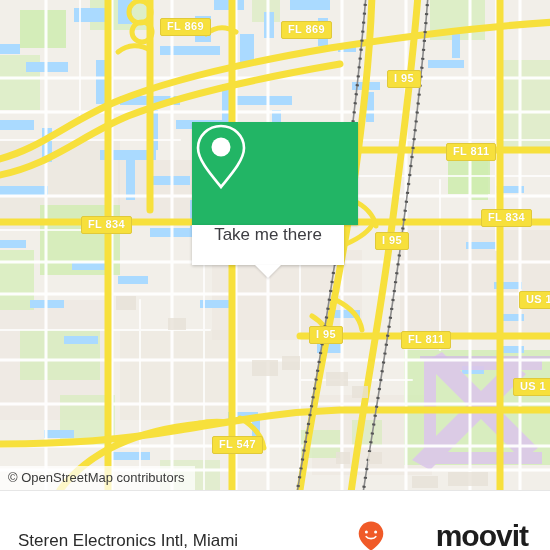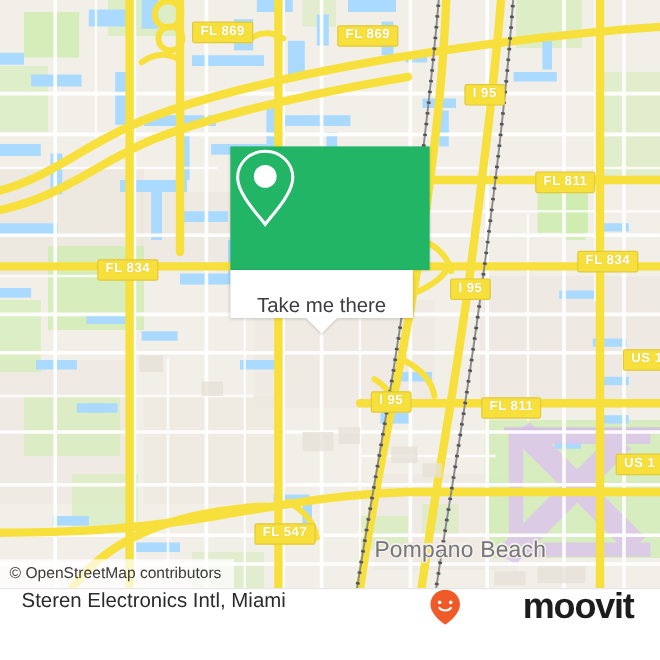--- a/index.html
+++ b/index.html
@@ -49,21 +49,21 @@
   .callout-top{
     width:166px;height:103px;
     background:#22b565;
     display:flex;align-items:center;justify-content:center;
     box-shadow:0 1px 2px rgba(0,0,0,.18);
   }
   .callout-btn{
     position:relative;
     width:152px;height:40px;
     background:#ffffff;
-    display:flex;align-items:flex-end;justify-content:center;
+    display:flex;align-items:flex-start;justify-content:center;
     color:#3d3d42;
     font-size:17px;
     box-shadow:0 1px 3px rgba(0,0,0,.22);
   }
   .callout-tail{
     position:absolute;left:50%;bottom:-13px;margin-left:-13px;
     width:0;height:0;
     border-left:13px solid transparent;
     border-right:13px solid transparent;
     border-top:13px solid #ffffff;
@@ -79,21 +79,21 @@
     color:#3a3a3a;
     font-size:13px;
     white-space:nowrap;
   }
 
   
   .footer{
     position:absolute;left:0;top:490px;width:550px;height:60px;
     background:#ffffff;
     border-top:1px solid #e6e6e6;
-    display:flex;align-items:flex-start;justify-content:space-between;
+    display:flex;align-items:flex-end;justify-content:space-between;
   }
   .footer-title{
     padding-left:18px;
     font-size:17px;color:#2b2b2b;white-space:nowrap;
   }
   .brand{display:flex;align-items:center;padding-right:22px;}
   .brand-pin{width:26px;height:30px;margin-right:4px;}
   .brand-word{
     font-size:30px;font-weight:bold;color:#1d1d1d;letter-spacing:-1px;line-height:30px;margin-left:48px;
   }
@@ -314,21 +314,20 @@
     <div class="shield" style="left:446px;top:143px;"><span>FL 811</span></div>
     <div class="shield" style="left:481px;top:209px;"><span>FL 834</span></div>
     <div class="shield" style="left:81px;top:216px;"><span>FL 834</span></div>
     <div class="shield" style="left:375px;top:232px;"><span>I 95</span></div>
     <div class="shield" style="left:519px;top:291px;"><span>US 1</span></div>
     <div class="shield" style="left:309px;top:326px;"><span>I 95</span></div>
     <div class="shield" style="left:401px;top:331px;"><span>FL 811</span></div>
     <div class="shield" style="left:513px;top:378px;"><span>US 1</span></div>
     <div class="shield" style="left:212px;top:436px;"><span>FL 547</span></div>
 
-    <div class="city-label" style="left:312px;top:448px;">Pompano Beach</div>
 
     <div class="callout">
       <div class="callout-top">
         <svg width="58" height="70" viewBox="0 0 58 70">
           <path d="M29 4 C 16 4, 6 14, 6 26 C 6 40, 24 58, 29 65 C 34 58, 52 40, 52 26 C 52 14, 42 4, 29 4 Z" fill="none" stroke="#ffffff" stroke-width="2.6"></path>
           <circle cx="29" cy="25" r="9.5" fill="#ffffff"></circle>
         </svg>
       </div>
       <div class="callout-btn">
         <span>Take me there</span>

